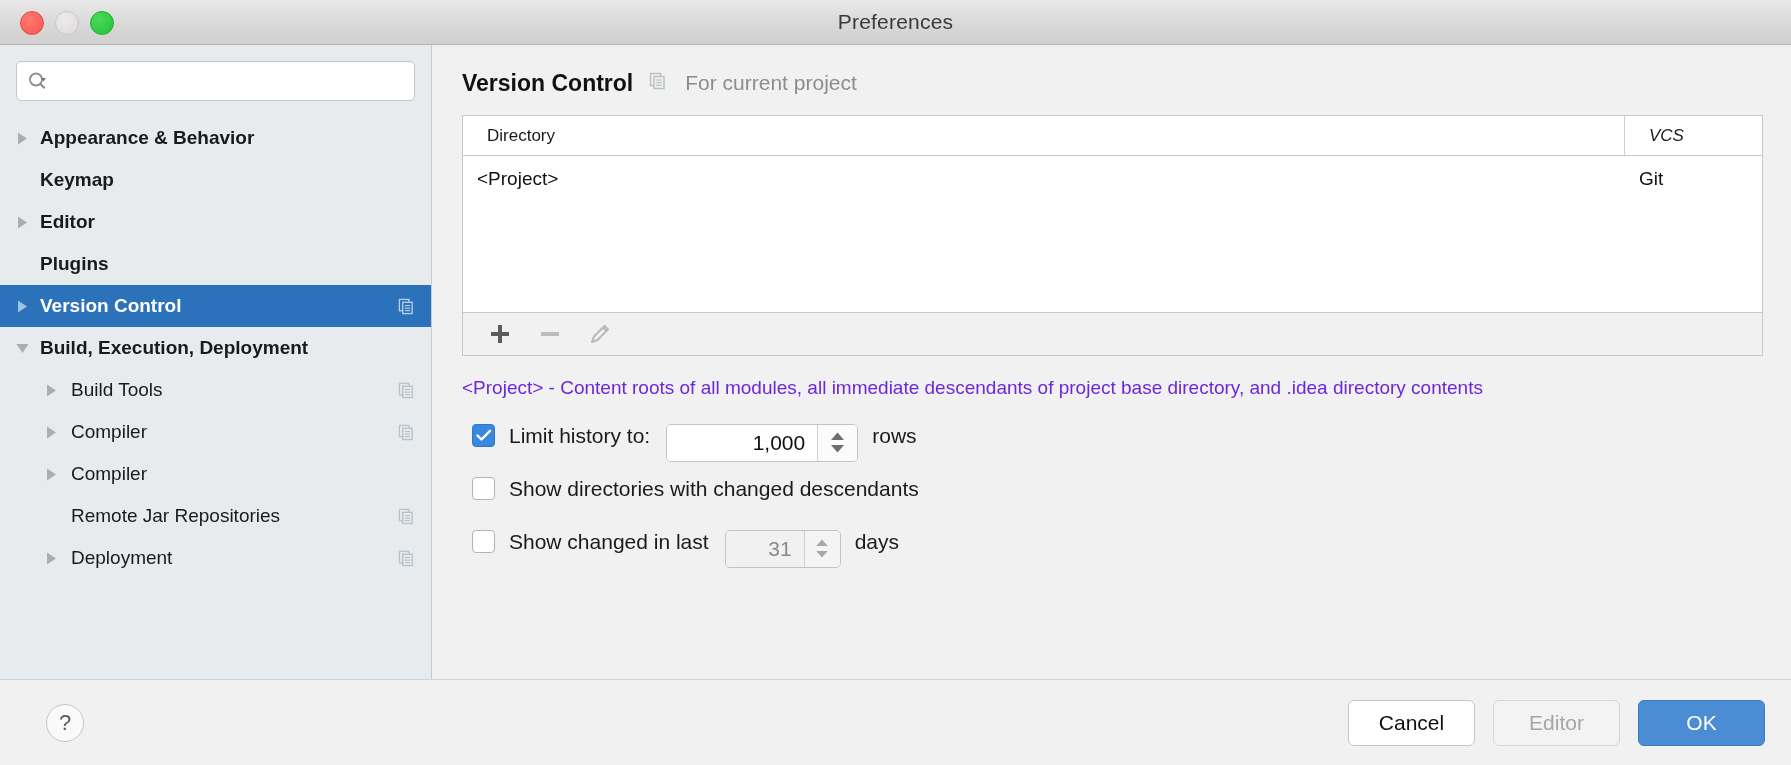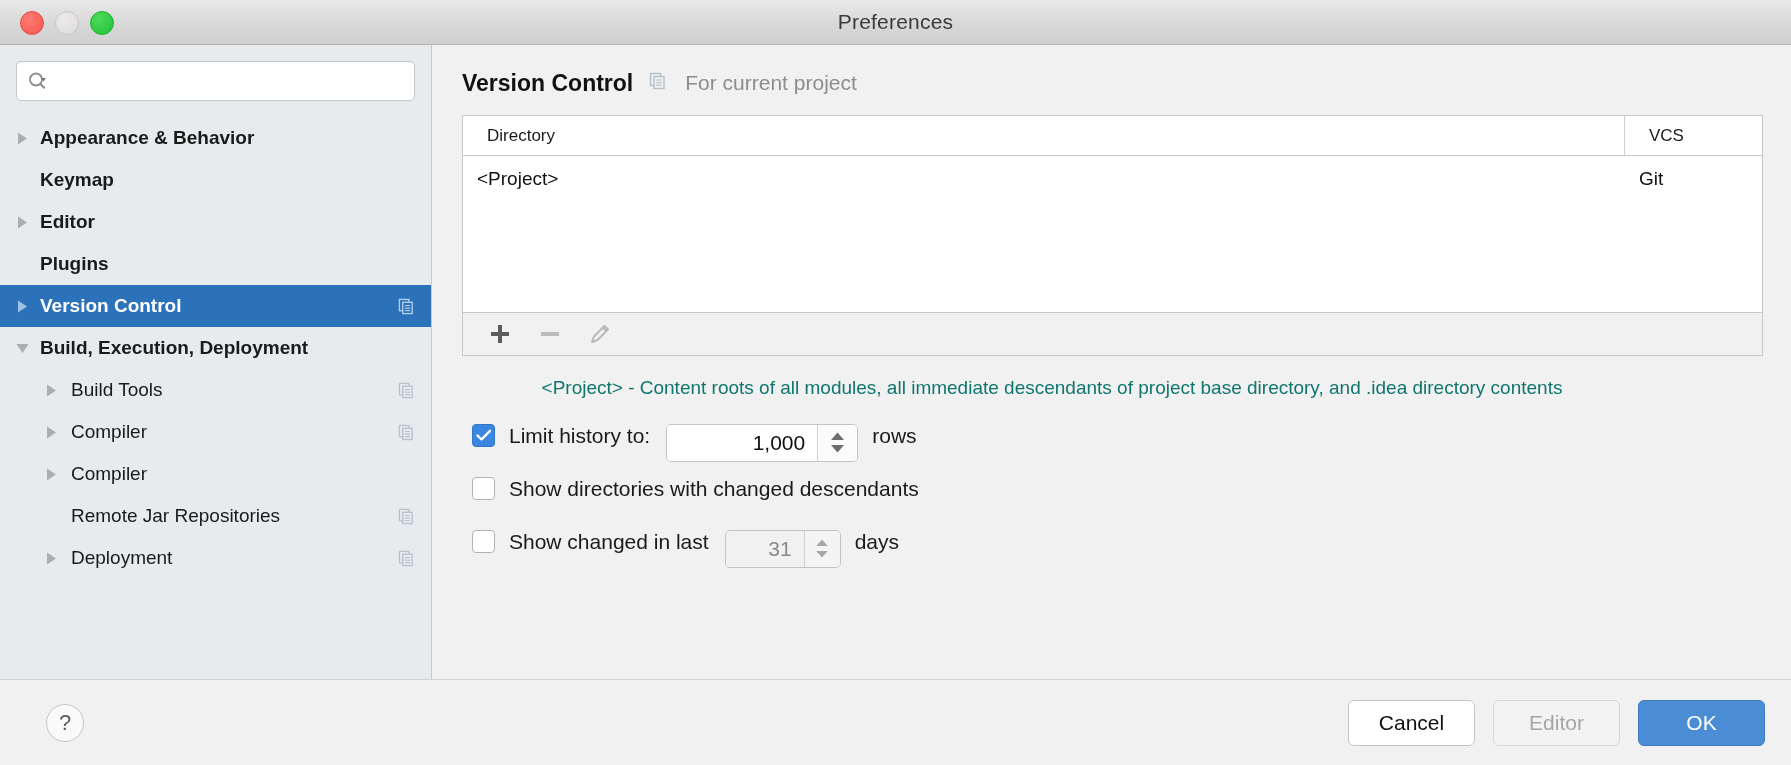--- a/index.html
+++ b/index.html
@@ -99,44 +99,43 @@
     border: 1px solid #c8c8c8;
     background: #ffffff;
     height: 198px; flex: 0 0 198px;
     display: flex; flex-direction: column;
   }
   #thead { display: flex; height: 40px; border-bottom: 1px solid #c8c8c8; background: #ffffff; }
   #thead .th {
     font-size: 17px; color: #1a1a1a; display: flex; align-items: center; padding: 0 24px;
   }
   #thead .th.dir { flex: 1 1 auto; border-right: 1px solid #cfcfcf; }
-  #thead .th.vcs { width: 137px; flex: 0 0 137px; }
+  #thead .th.vcs { width: 137px; flex: 0 0 137px; font-style: italic; }
   #tbody { flex: 1 1 auto; }
   .trow { display: flex; height: 46px; align-items: center; }
   .trow .td { font-size: 19px; color: #111; padding: 0 14px; display: flex; align-items: center; height: 100%; }
   .trow .td.dir { flex: 1 1 auto; }
   .trow .td.vcs { width: 137px; flex: 0 0 137px; }
 
   
   #table-toolbar {
     border: 1px solid #c8c8c8; border-top: 0;
     background: #f1f1f1; height: 43px;
     display: flex; align-items: center; gap: 0; padding-left: 12px;
   }
   .tb-btn {
     width: 50px; height: 38px;
     display: flex; align-items: center; justify-content: center;
     background: transparent; border: 0;
   }
 
   
   #desc {
-    margin-top: 18px; font-size: 19px; color: #0f766e; line-height: 1.45;
+    margin-top: 18px; font-size: 19px; color: #6d28d9; line-height: 1.45;
     max-width: 1180px;
-    text-align: center;
   }
 
   
   #options { margin-top: 22px; }
   .opt-row { display: flex; align-items: flex-start; height: 44px; margin-bottom: 9px; padding-left: 10px; }
   .cb {
     width: 23px; height: 23px; flex: 0 0 23px; border-radius: 4px;
     border: 1px solid #b3b3b3; background: #ffffff;
     display: flex; align-items: center; justify-content: center;
   }

